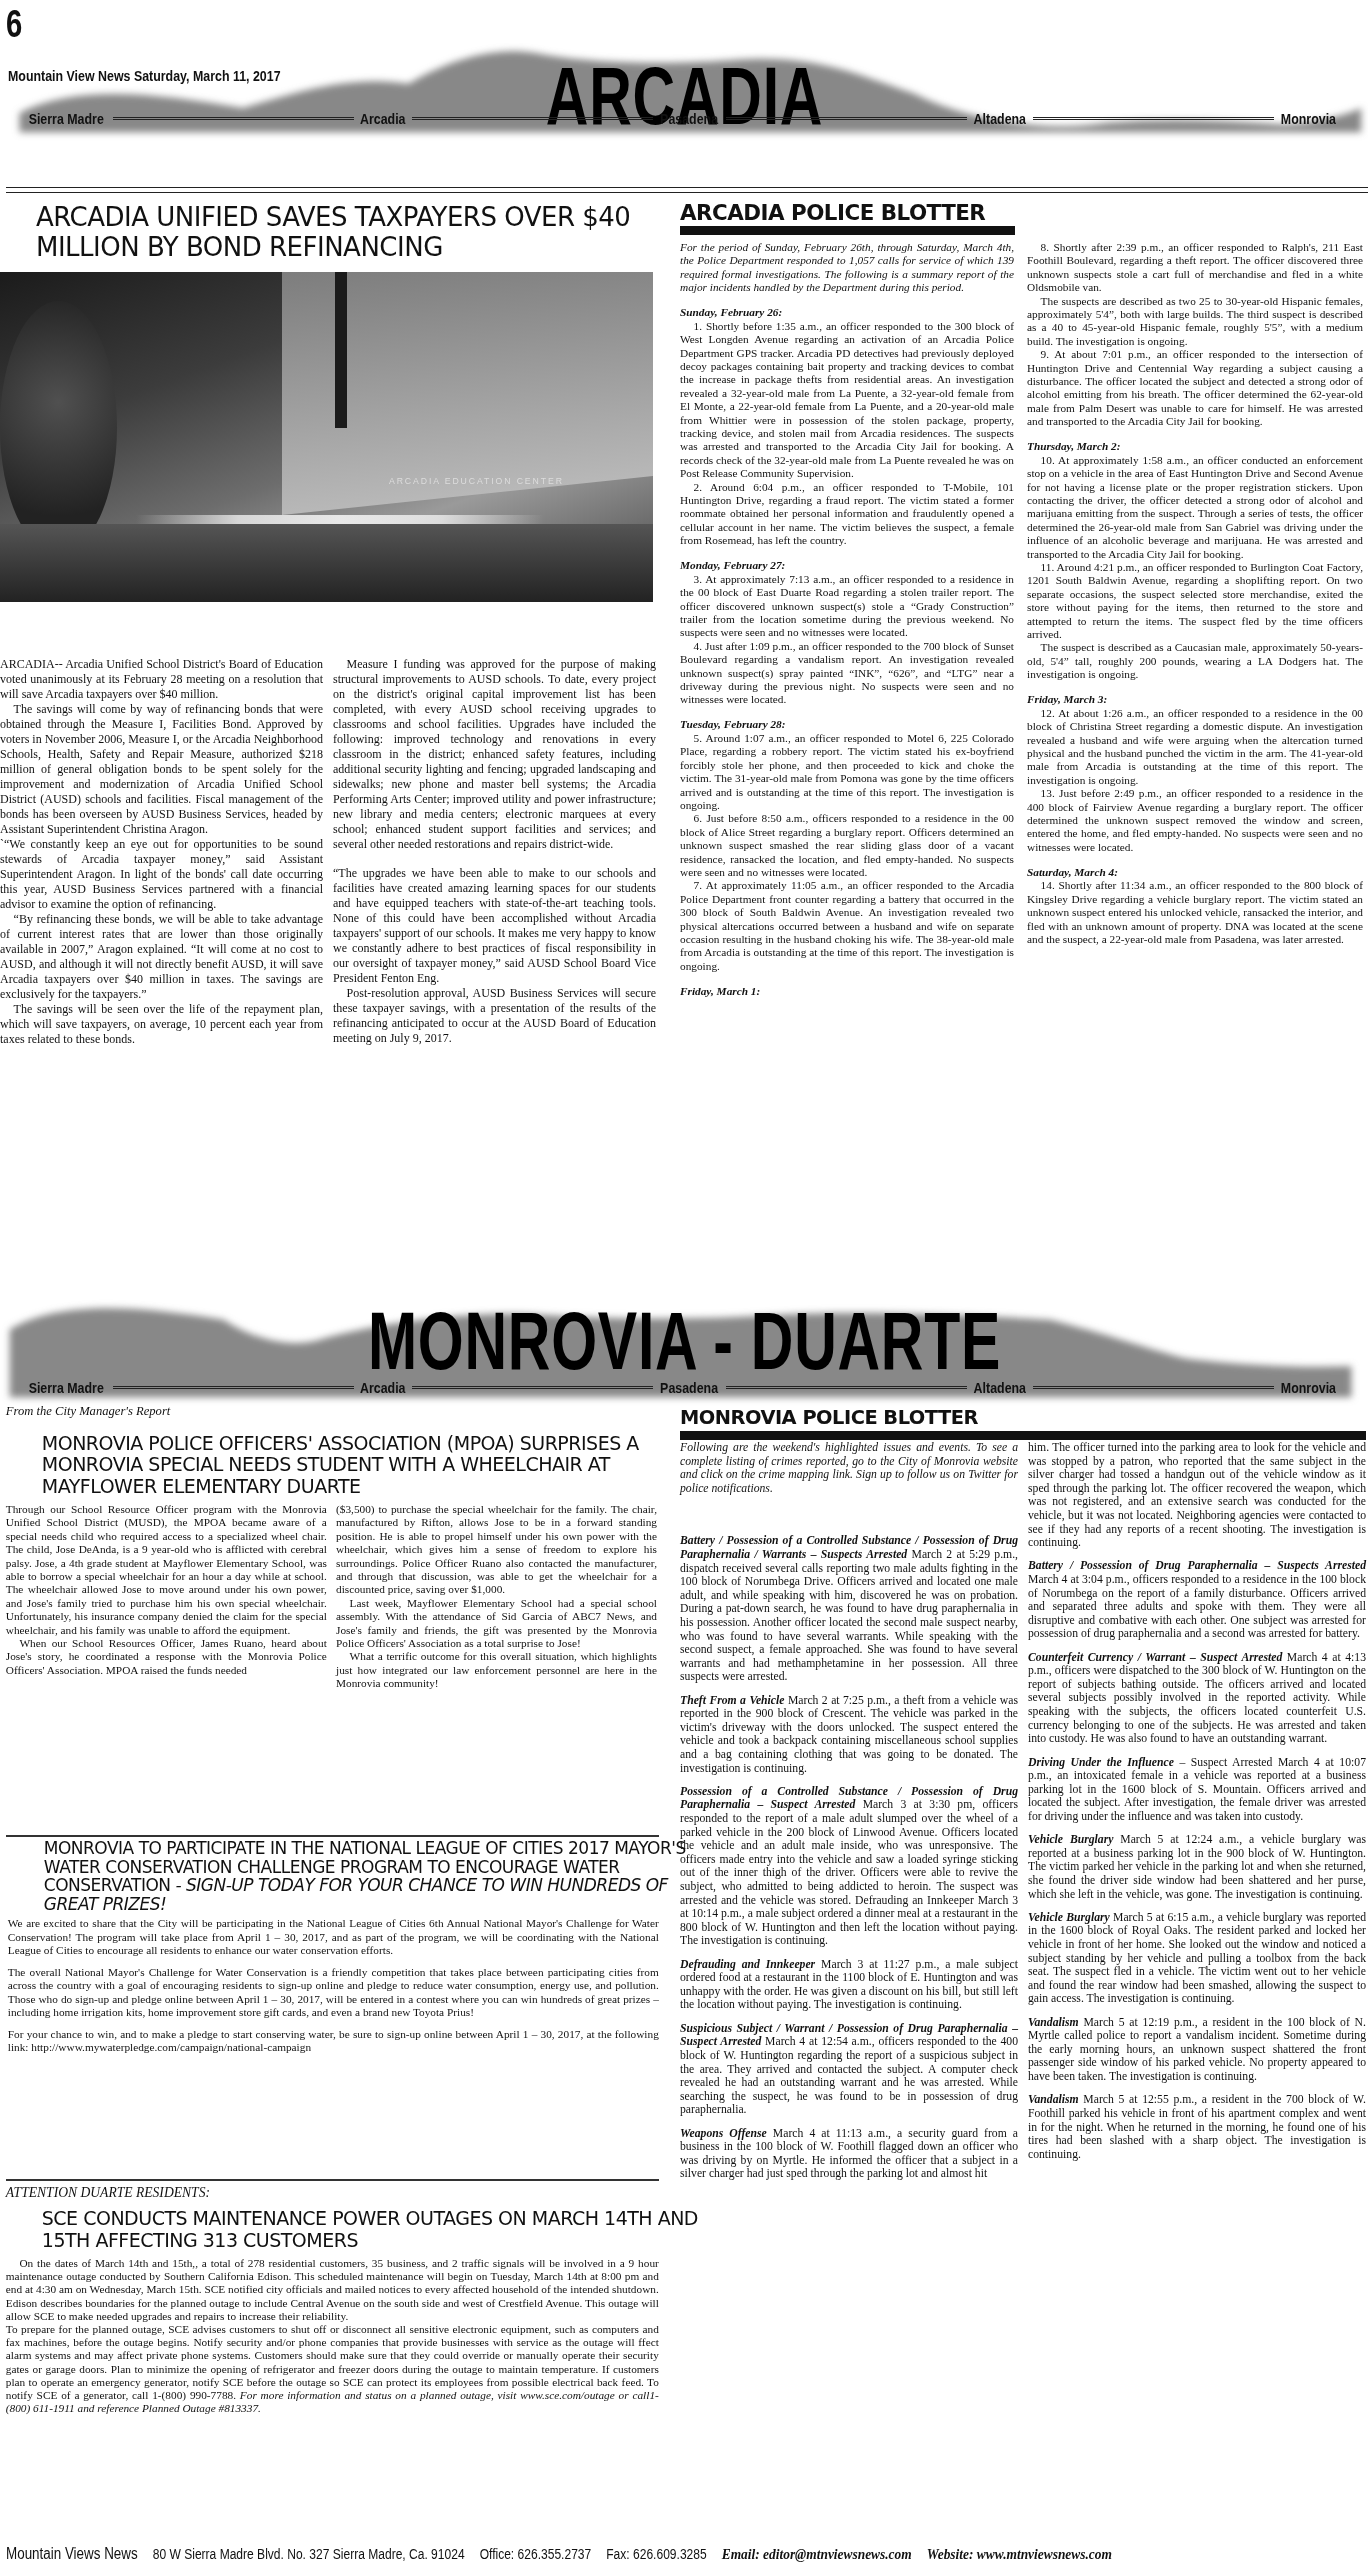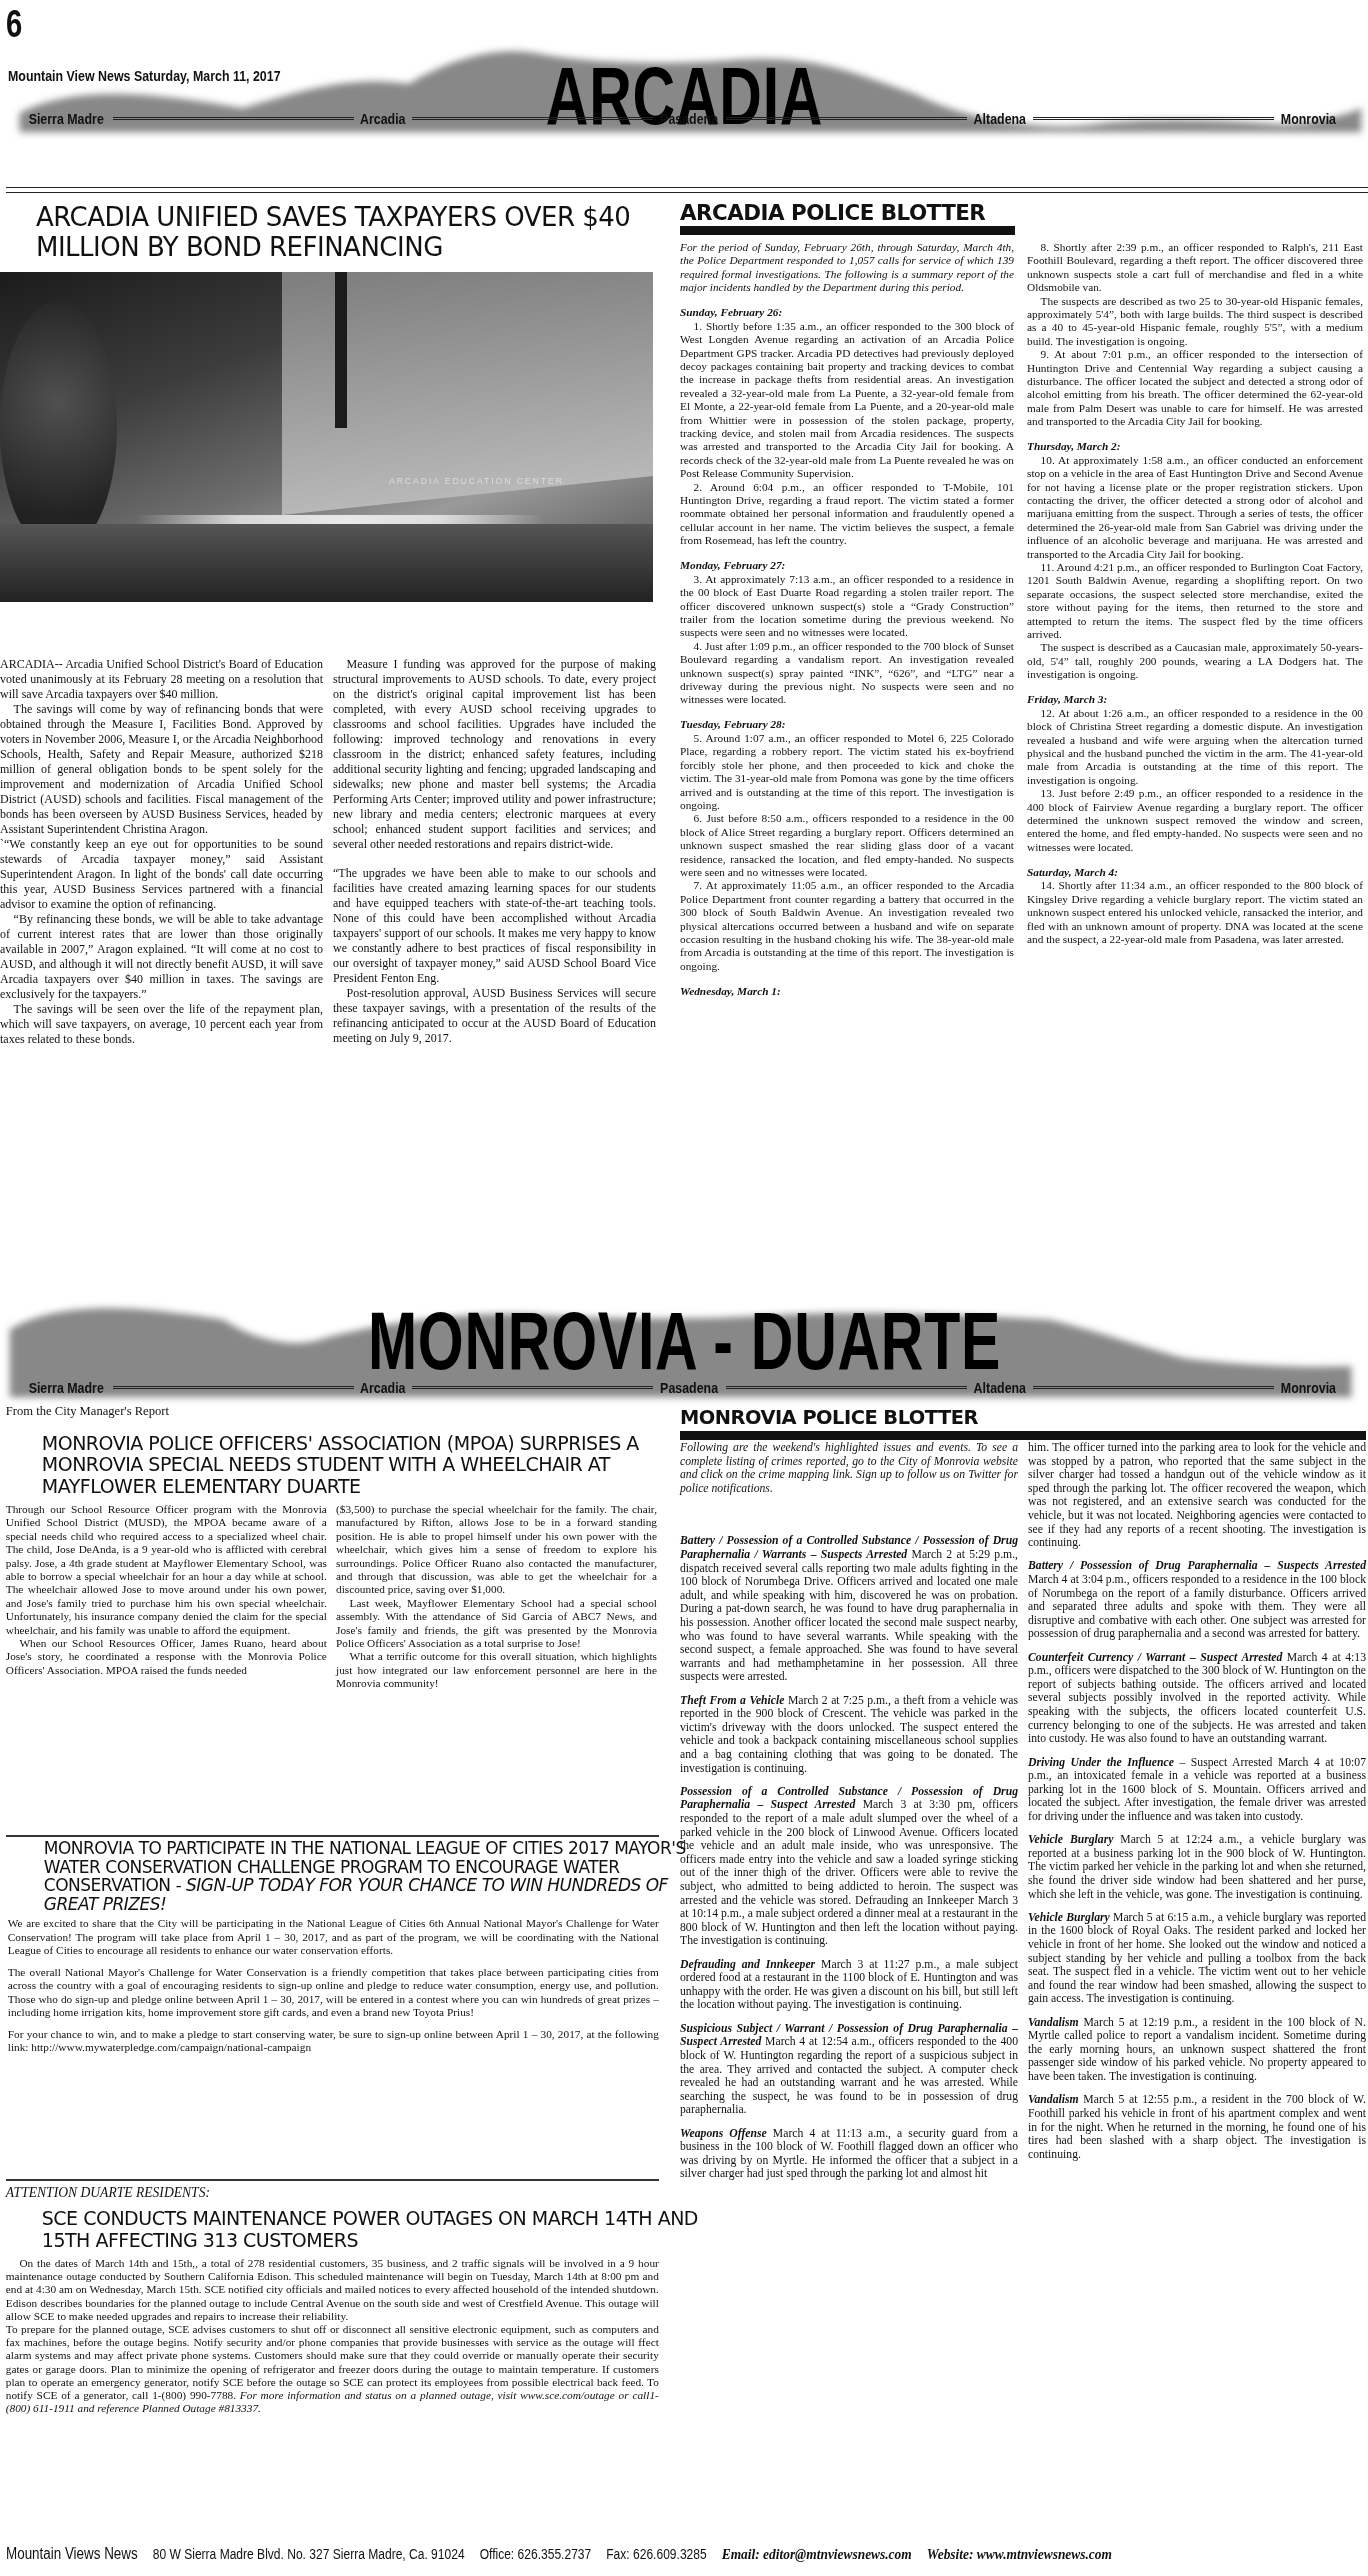--- a/index.html
+++ b/index.html
@@ -106,21 +106,21 @@
 <p class="noind day">Sunday, February 26:</p>
     <p>1. Shortly before 1:35 a.m., an officer responded to the 300 block of West Longden Avenue regarding an activation of an Arcadia Police Department GPS tracker. Arcadia PD detectives had previously deployed decoy packages containing bait property and tracking devices to combat the increase in package thefts from residential areas. An investigation revealed a 32-year-old male from La Puente, a 32-year-old female from El Monte, a 22-year-old female from La Puente, and a 20-year-old male from Whittier were in possession of the stolen package, property, tracking device, and stolen mail from Arcadia residences. The suspects was arrested and transported to the Arcadia City Jail for booking. A records check of the 32-year-old male from La Puente revealed he was on Post Release Community Supervision.</p>
     <p>2. Around 6:04 p.m., an officer responded to T-Mobile, 101 Huntington Drive, regarding a fraud report. The victim stated a former roommate obtained her personal information and fraudulently opened a cellular account in her name. The victim believes the suspect, a female from Rosemead, has left the country.</p>
     <p class="noind day">Monday, February 27:</p>
     <p>3. At approximately 7:13 a.m., an officer responded to a residence in the 00 block of East Duarte Road regarding a stolen trailer report. The officer discovered unknown suspect(s) stole a “Grady Construction” trailer from the location sometime during the previous weekend. No suspects were seen and no witnesses were located.</p>
     <p>4. Just after 1:09 p.m., an officer responded to the 700 block of Sunset Boulevard regarding a vandalism report. An investigation revealed unknown suspect(s) spray painted “INK”, “626”, and “LTG” near a driveway during the previous night. No suspects were seen and no witnesses were located.</p>
     <p class="noind day">Tuesday, February 28:</p>
     <p>5. Around 1:07 a.m., an officer responded to Motel 6, 225 Colorado Place, regarding a robbery report. The victim stated his ex-boyfriend forcibly stole her phone, and then proceeded to kick and choke the victim. The 31-year-old male from Pomona was gone by the time officers arrived and is outstanding at the time of this report. The investigation is ongoing.</p>
     <p>6. Just before 8:50 a.m., officers responded to a residence in the 00 block of Alice Street regarding a burglary report. Officers determined an unknown suspect smashed the rear sliding glass door of a vacant residence, ransacked the location, and fled empty-handed. No suspects were seen and no witnesses were located.</p>
     <p>7. At approximately 11:05 a.m., an officer responded to the Arcadia Police Department front counter regarding a battery that occurred in the 300 block of South Baldwin Avenue. An investigation revealed two physical altercations occurred between a husband and wife on separate occasion resulting in the husband choking his wife. The 38-year-old male from Arcadia is outstanding at the time of this report. The investigation is ongoing.</p>
-    <p class="noind day">Wednesday, March 1:</p>
+    <p class="noind day">Friday, March 1:</p>
   </div>
 <div class="col tight" id="ab-col2" style="left:1027px; top:241px; width:336px;">
     <p>8. Shortly after 2:39 p.m., an officer responded to Ralph's, 211 East Foothill Boulevard, regarding a theft report. The officer discovered three unknown suspects stole a cart full of merchandise and fled in a white Oldsmobile van.</p>
     <p>The suspects are described as two 25 to 30-year-old Hispanic females, approximately 5'4”, both with large builds. The third suspect is described as a 40 to 45-year-old Hispanic female, roughly 5'5”, with a medium build. The investigation is ongoing.</p>
     <p>9. At about 7:01 p.m., an officer responded to the intersection of Huntington Drive and Centennial Way regarding a subject causing a disturbance. The officer located the subject and detected a strong odor of alcohol emitting from his breath. The officer determined the 62-year-old male from Palm Desert was unable to care for himself. He was arrested and transported to the Arcadia City Jail for booking.</p>
     <p class="noind day">Thursday, March 2:</p>
     <p>10. At approximately 1:58 a.m., an officer conducted an enforcement stop on a vehicle in the area of East Huntington Drive and Second Avenue for not having a license plate or the proper registration stickers. Upon contacting the driver, the officer detected a strong odor of alcohol and marijuana emitting from the suspect. Through a series of tests, the officer determined the 26-year-old male from San Gabriel was driving under the influence of an alcoholic beverage and marijuana. He was arrested and transported to the Arcadia City Jail for booking.</p>
     <p>11. Around 4:21 p.m., an officer responded to Burlington Coat Factory, 1201 South Baldwin Avenue, regarding a shoplifting report. On two separate occasions, the suspect selected store merchandise, exited the store without paying for the items, then returned to the store and attempted to return the items. The suspect fled by the time officers arrived.</p>
     <p>The suspect is described as a Caucasian male, approximately 50-years-old, 5'4” tall, roughly 200 pounds, wearing a LA Dodgers hat. The investigation is ongoing.</p>
     <p class="noind day">Friday, March 3:</p>
@@ -141,21 +141,21 @@
     <span class="city">Arcadia</span>
       <span class="line"></span>
     <span class="city">Pasadena</span>
       <span class="line"></span>
     <span class="city">Altadena</span>
       <span class="line"></span>
     <span class="city">Monrovia</span>
   </div>
 </div>
 
-<div style="position:absolute; left:5.8px; top:1404px; font-size:12.6px;">From the City Manager's Report</div>
+<div style="position:absolute; left:5.8px; top:1404px; font-style:italic; font-size:12.6px;">From the City Manager's Report</div>
 <div class="headline" style="position:absolute; left:5.8px; top:1433px; width:661px; font-size:19px; line-height:21.4px;">MONROVIA POLICE OFFICERS' ASSOCIATION (MPOA) SURPRISES A MONROVIA SPECIAL NEEDS STUDENT WITH A WHEELCHAIR AT MAYFLOWER ELEMENTARY DUARTE</div>
 <div class="col tight" style="left:5.8px; top:1503px; width:321px;">
   <p class="noind">Through our School Resource Officer program with the Monrovia Unified School District (MUSD), the MPOA became aware of a special needs child who required access to a specialized wheel chair. The child, Jose DeAnda, is a 9 year-old who is afflicted with cerebral palsy. Jose, a 4th grade student at Mayflower Elementary School, was able to borrow a special wheelchair for an hour a day while at school. The wheelchair allowed Jose to move around under his own power, and Jose's family tried to purchase him his own special wheelchair. Unfortunately, his insurance company denied the claim for the special wheelchair, and his family was unable to afford the equipment.</p>
   <p>When our School Resources Officer, James Ruano, heard about Jose's story, he coordinated a response with the Monrovia Police Officers' Association. MPOA raised the funds needed</p>
 </div>
 <div class="col tight" style="left:336px; top:1503px; width:321px;">
   <p class="noind">($3,500) to purchase the special wheelchair for the family. The chair, manufactured by Rifton, allows Jose to be in a forward standing position. He is able to propel himself under his own power with the wheelchair, which gives him a sense of freedom to explore his surroundings. Police Officer Ruano also contacted the manufacturer, and through that discussion, was able to get the wheelchair for a discounted price, saving over $1,000.</p>
   <p>Last week, Mayflower Elementary School had a special school assembly. With the attendance of Sid Garcia of ABC7 News, and Jose's family and friends, the gift was presented by the Monrovia Police Officers' Association as a total surprise to Jose!</p>
   <p>What a terrific outcome for this overall situation, which highlights just how integrated our law enforcement personnel are here in the Monrovia community!</p>
 </div>

